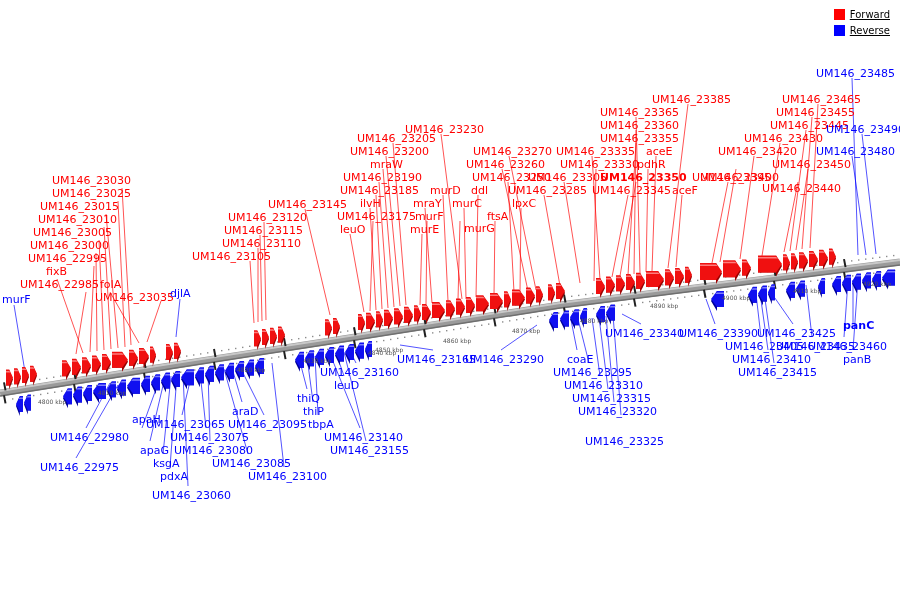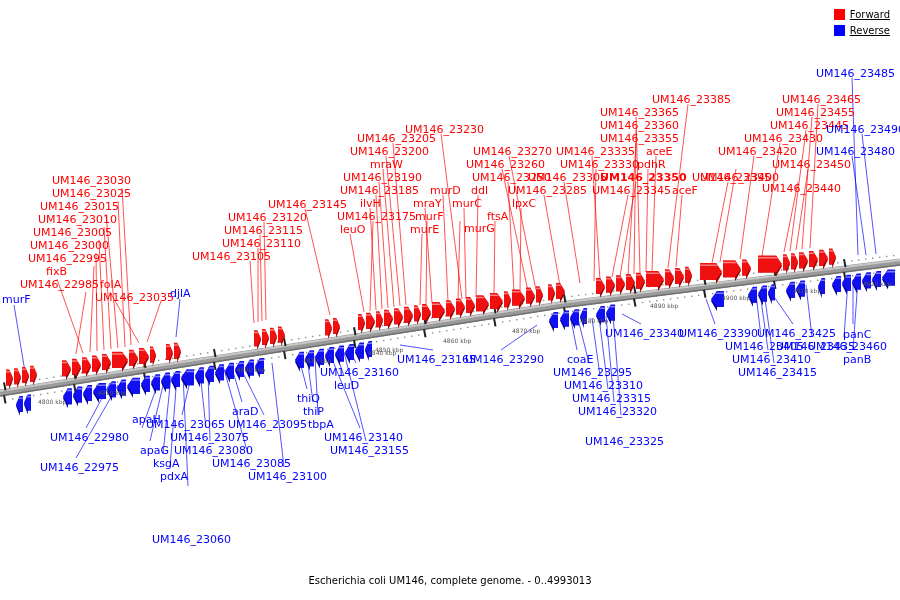--- a/index.html
+++ b/index.html
@@ -1011,21 +1011,21 @@
       <div class="lbl fwd" style="left: 782px; top: 94px;">UM146_23465</div>
       <div class="lbl rev" style="left: 816px; top: 68px;">UM146_23485</div>
       <div class="lbl rev" style="left: 826px; top: 124px;">UM146_23490</div>
       <div class="lbl rev" style="left: 816px; top: 146px;">UM146_23480</div>
       <div class="lbl rev" style="left: 40px; top: 462px;">UM146_22975</div>
       <div class="lbl rev" style="left: 50px; top: 432px;">UM146_22980</div>
       <div class="lbl rev" style="left: 132px; top: 414px;">apaH</div>
       <div class="lbl rev" style="left: 140px; top: 445px;">apaG</div>
       <div class="lbl rev" style="left: 153px; top: 458px;">ksgA</div>
       <div class="lbl rev" style="left: 160px; top: 471px;">pdxA</div>
-      <div class="lbl rev" style="left: 152px; top: 490px; margin-top: 44px;">UM146_23060</div>
+      <div class="lbl rev" style="left: 152px; top: 490px;">UM146_23060</div>
       <div class="lbl rev" style="left: 146px; top: 419px;">UM146_23065</div>
       <div class="lbl rev" style="left: 170px; top: 432px;">UM146_23075</div>
       <div class="lbl rev" style="left: 174px; top: 445px;">UM146_23080</div>
       <div class="lbl rev" style="left: 212px; top: 458px;">UM146_23085</div>
       <div class="lbl rev" style="left: 232px; top: 406px;">araD</div>
       <div class="lbl rev" style="left: 228px; top: 419px;">UM146_23095</div>
       <div class="lbl rev" style="left: 248px; top: 471px;">UM146_23100</div>
       <div class="lbl rev" style="left: 297px; top: 393px;">thiQ</div>
       <div class="lbl rev" style="left: 303px; top: 406px;">thiP</div>
       <div class="lbl rev" style="left: 308px; top: 419px;">tbpA</div>
@@ -1042,21 +1042,21 @@
       <div class="lbl rev" style="left: 578px; top: 406px;">UM146_23320</div>
       <div class="lbl rev" style="left: 585px; top: 436px;">UM146_23325</div>
       <div class="lbl rev" style="left: 605px; top: 328px;">UM146_23340</div>
       <div class="lbl rev" style="left: 679px; top: 328px;">UM146_23390</div>
       <div class="lbl rev" style="left: 725px; top: 341px;">UM146_23405</div>
       <div class="lbl rev" style="left: 732px; top: 354px;">UM146_23410</div>
       <div class="lbl rev" style="left: 738px; top: 367px;">UM146_23415</div>
       <div class="lbl rev" style="left: 757px; top: 328px;">UM146_23425</div>
       <div class="lbl rev" style="left: 776px; top: 341px;">UM146_23435</div>
       <div class="lbl rev" style="left: 808px; top: 341px;">UM146_23460</div>
-      <div class="lbl rev" style="left: 843px; top: 329px;">panC</div>
+      <div class="lbl rev" style="left: 843px; top: 320px; font-weight: bold;">panC</div>
       <div class="lbl rev" style="left: 843px; top: 354px;">panB</div>
     </div>
 
   <div id="ticks">
       <div class="tick-lbl" style="left: 38px; top: 399px;">4800 kbp</div>
       <div class="tick-lbl" style="left: 98px; top: 390px;">4810 kbp</div>
       <div class="tick-lbl" style="left: 237px; top: 367px;">4820 kbp</div>
       <div class="tick-lbl" style="left: 303px; top: 358px;">4830 kbp</div>
       <div class="tick-lbl" style="left: 368px; top: 350px;">4840 kbp</div>
       <div class="tick-lbl" style="left: 375px; top: 347px;">4850 kbp</div>
@@ -1073,14 +1073,13 @@
     <div class="legend-row">
       <span class="legend-swatch" id="sw-fwd" style="background: rgb(255, 0, 0);"></span>
       <span class="legend-text">Forward</span>
     </div>
     <div class="legend-row">
       <span class="legend-swatch" id="sw-rev" style="background: rgb(0, 0, 255);"></span>
       <span class="legend-text">Reverse</span>
     </div>
   </div>
 
-  <div id="caption">Escherichia coli UM146, complete genome. - 0..4993013</div>
 </div>
 
 </body></html>

